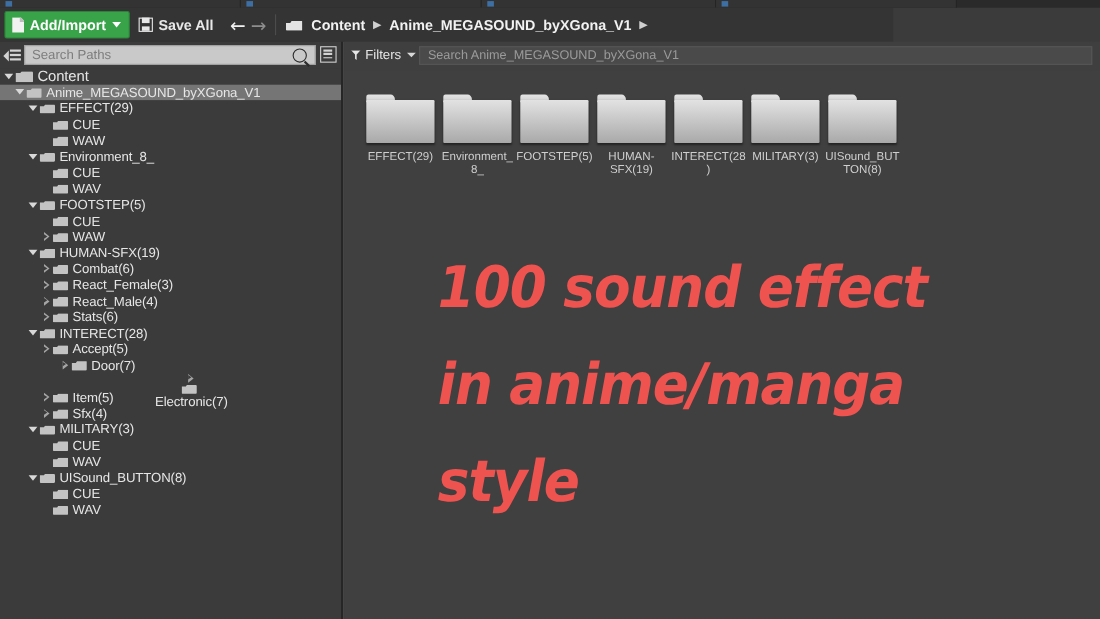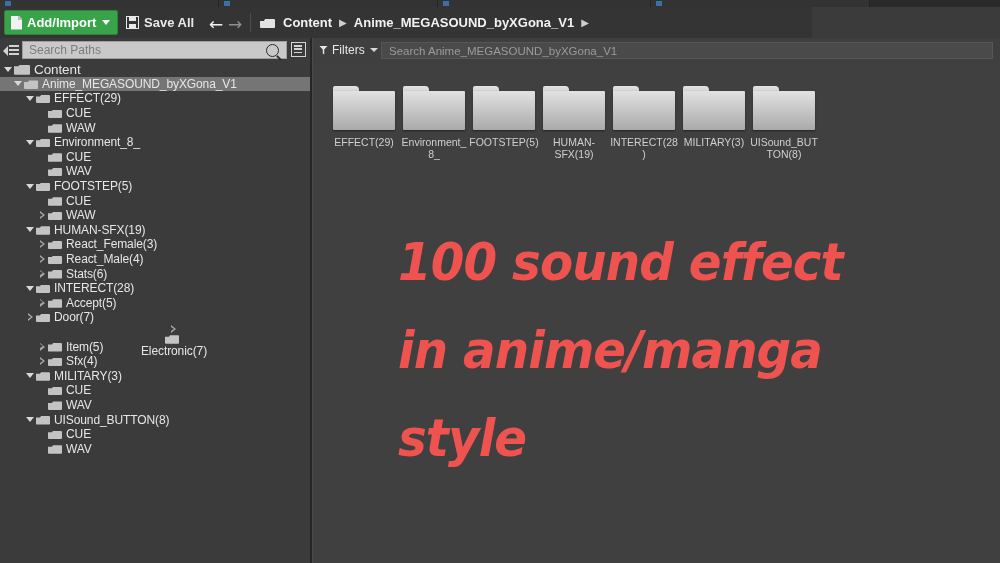--- a/index.html
+++ b/index.html
@@ -242,20 +242,25 @@
           <span class="lbl">WAW</span>
         </div>
         <div class="row" style="padding-left: 26px;">
           <span class="tri open"></span>
           <span class="fld"></span>
           <span class="lbl">HUMAN-SFX(19)</span>
         </div>
         <div class="row" style="padding-left: 38px;">
           <span class="tri closed"></span>
           <span class="fld"></span>
+          <span class="lbl">Combat(6)</span>
+        </div>
+        <div class="row" style="padding-left: 38px;">
+          <span class="tri closed"></span>
+          <span class="fld"></span>
           <span class="lbl">React_Female(3)</span>
         </div>
         <div class="row" style="padding-left: 38px;">
           <span class="tri closed"></span>
           <span class="fld"></span>
           <span class="lbl">React_Male(4)</span>
         </div>
         <div class="row" style="padding-left: 38px;">
           <span class="tri closed"></span>
           <span class="fld"></span>
@@ -264,21 +269,21 @@
         <div class="row" style="padding-left: 26px;">
           <span class="tri open"></span>
           <span class="fld"></span>
           <span class="lbl">INTERECT(28)</span>
         </div>
         <div class="row" style="padding-left: 38px;">
           <span class="tri closed"></span>
           <span class="fld"></span>
           <span class="lbl">Accept(5)</span>
         </div>
-        <div class="row" style="padding-left: 26px;">
+        <div class="row" style="padding-left: 55px;">
           <span class="tri closed"></span>
           <span class="fld"></span>
           <span class="lbl">Door(7)</span>
         </div>
         <div class="row" style="padding-left: 38px; flex-direction: column;">
           <span class="tri closed"></span>
           <span class="fld"></span>
           <span class="lbl">Electronic(7)</span>
         </div>
         <div class="row" style="padding-left: 38px;">

